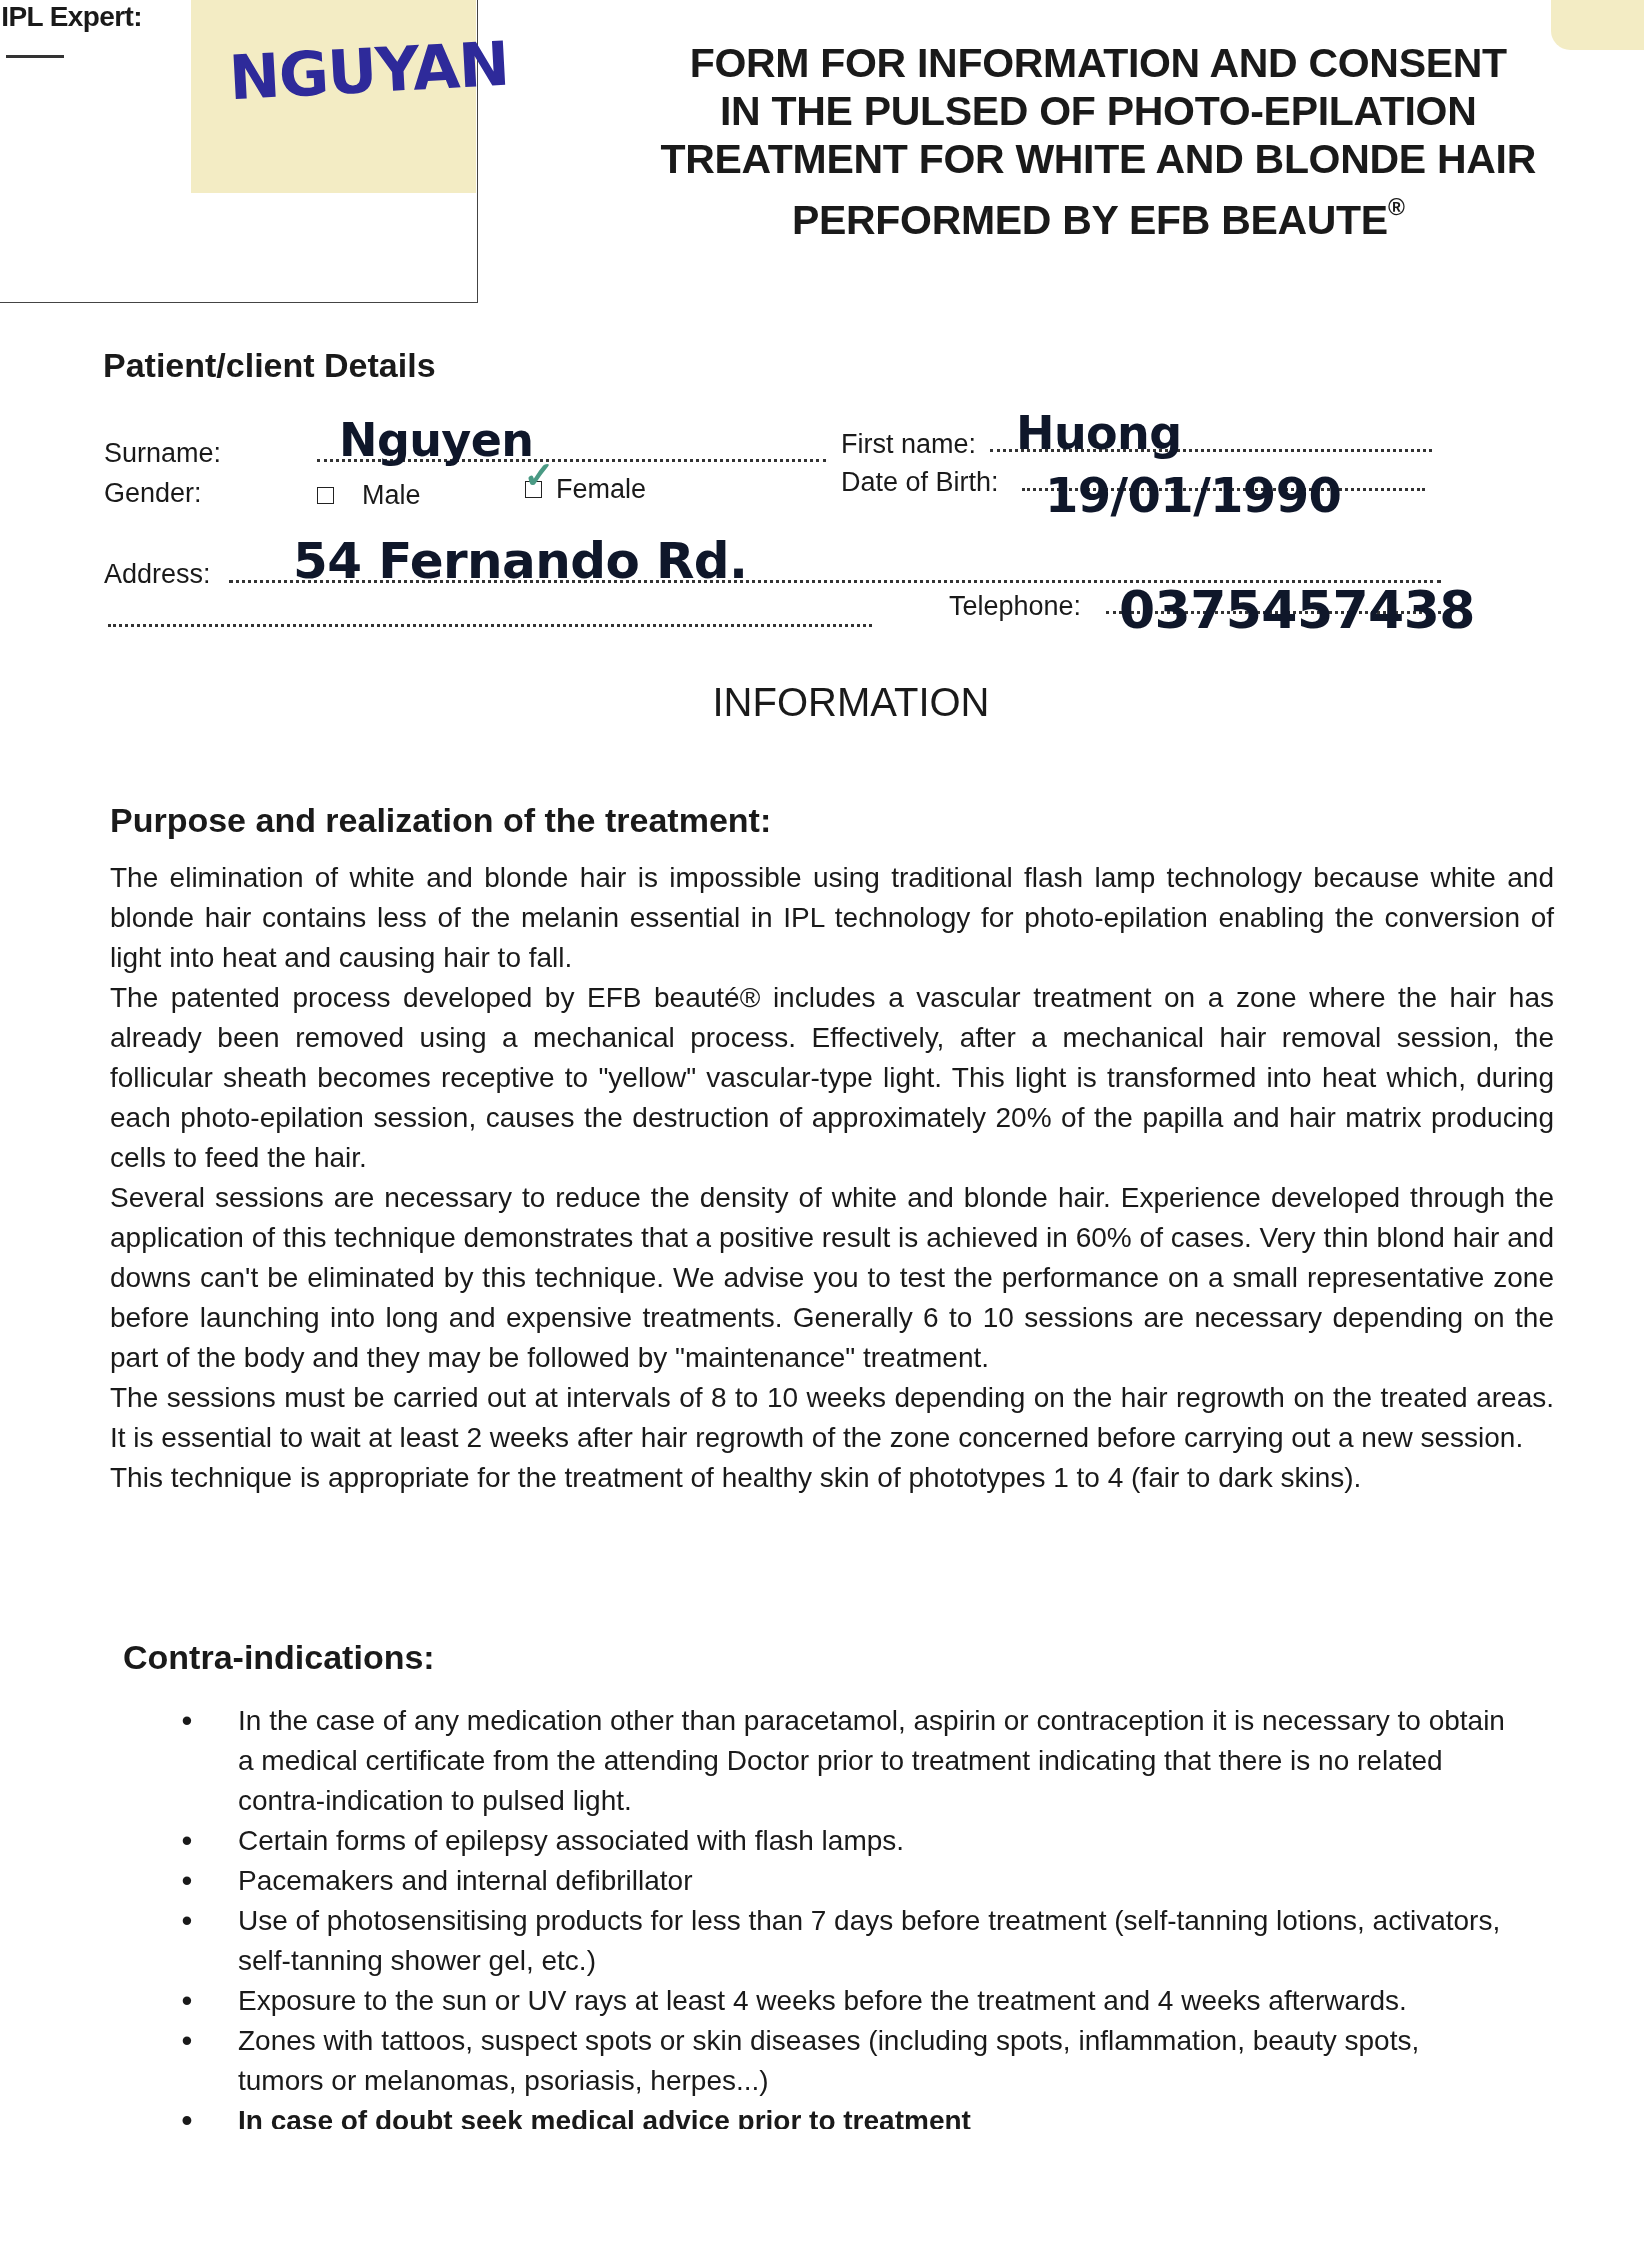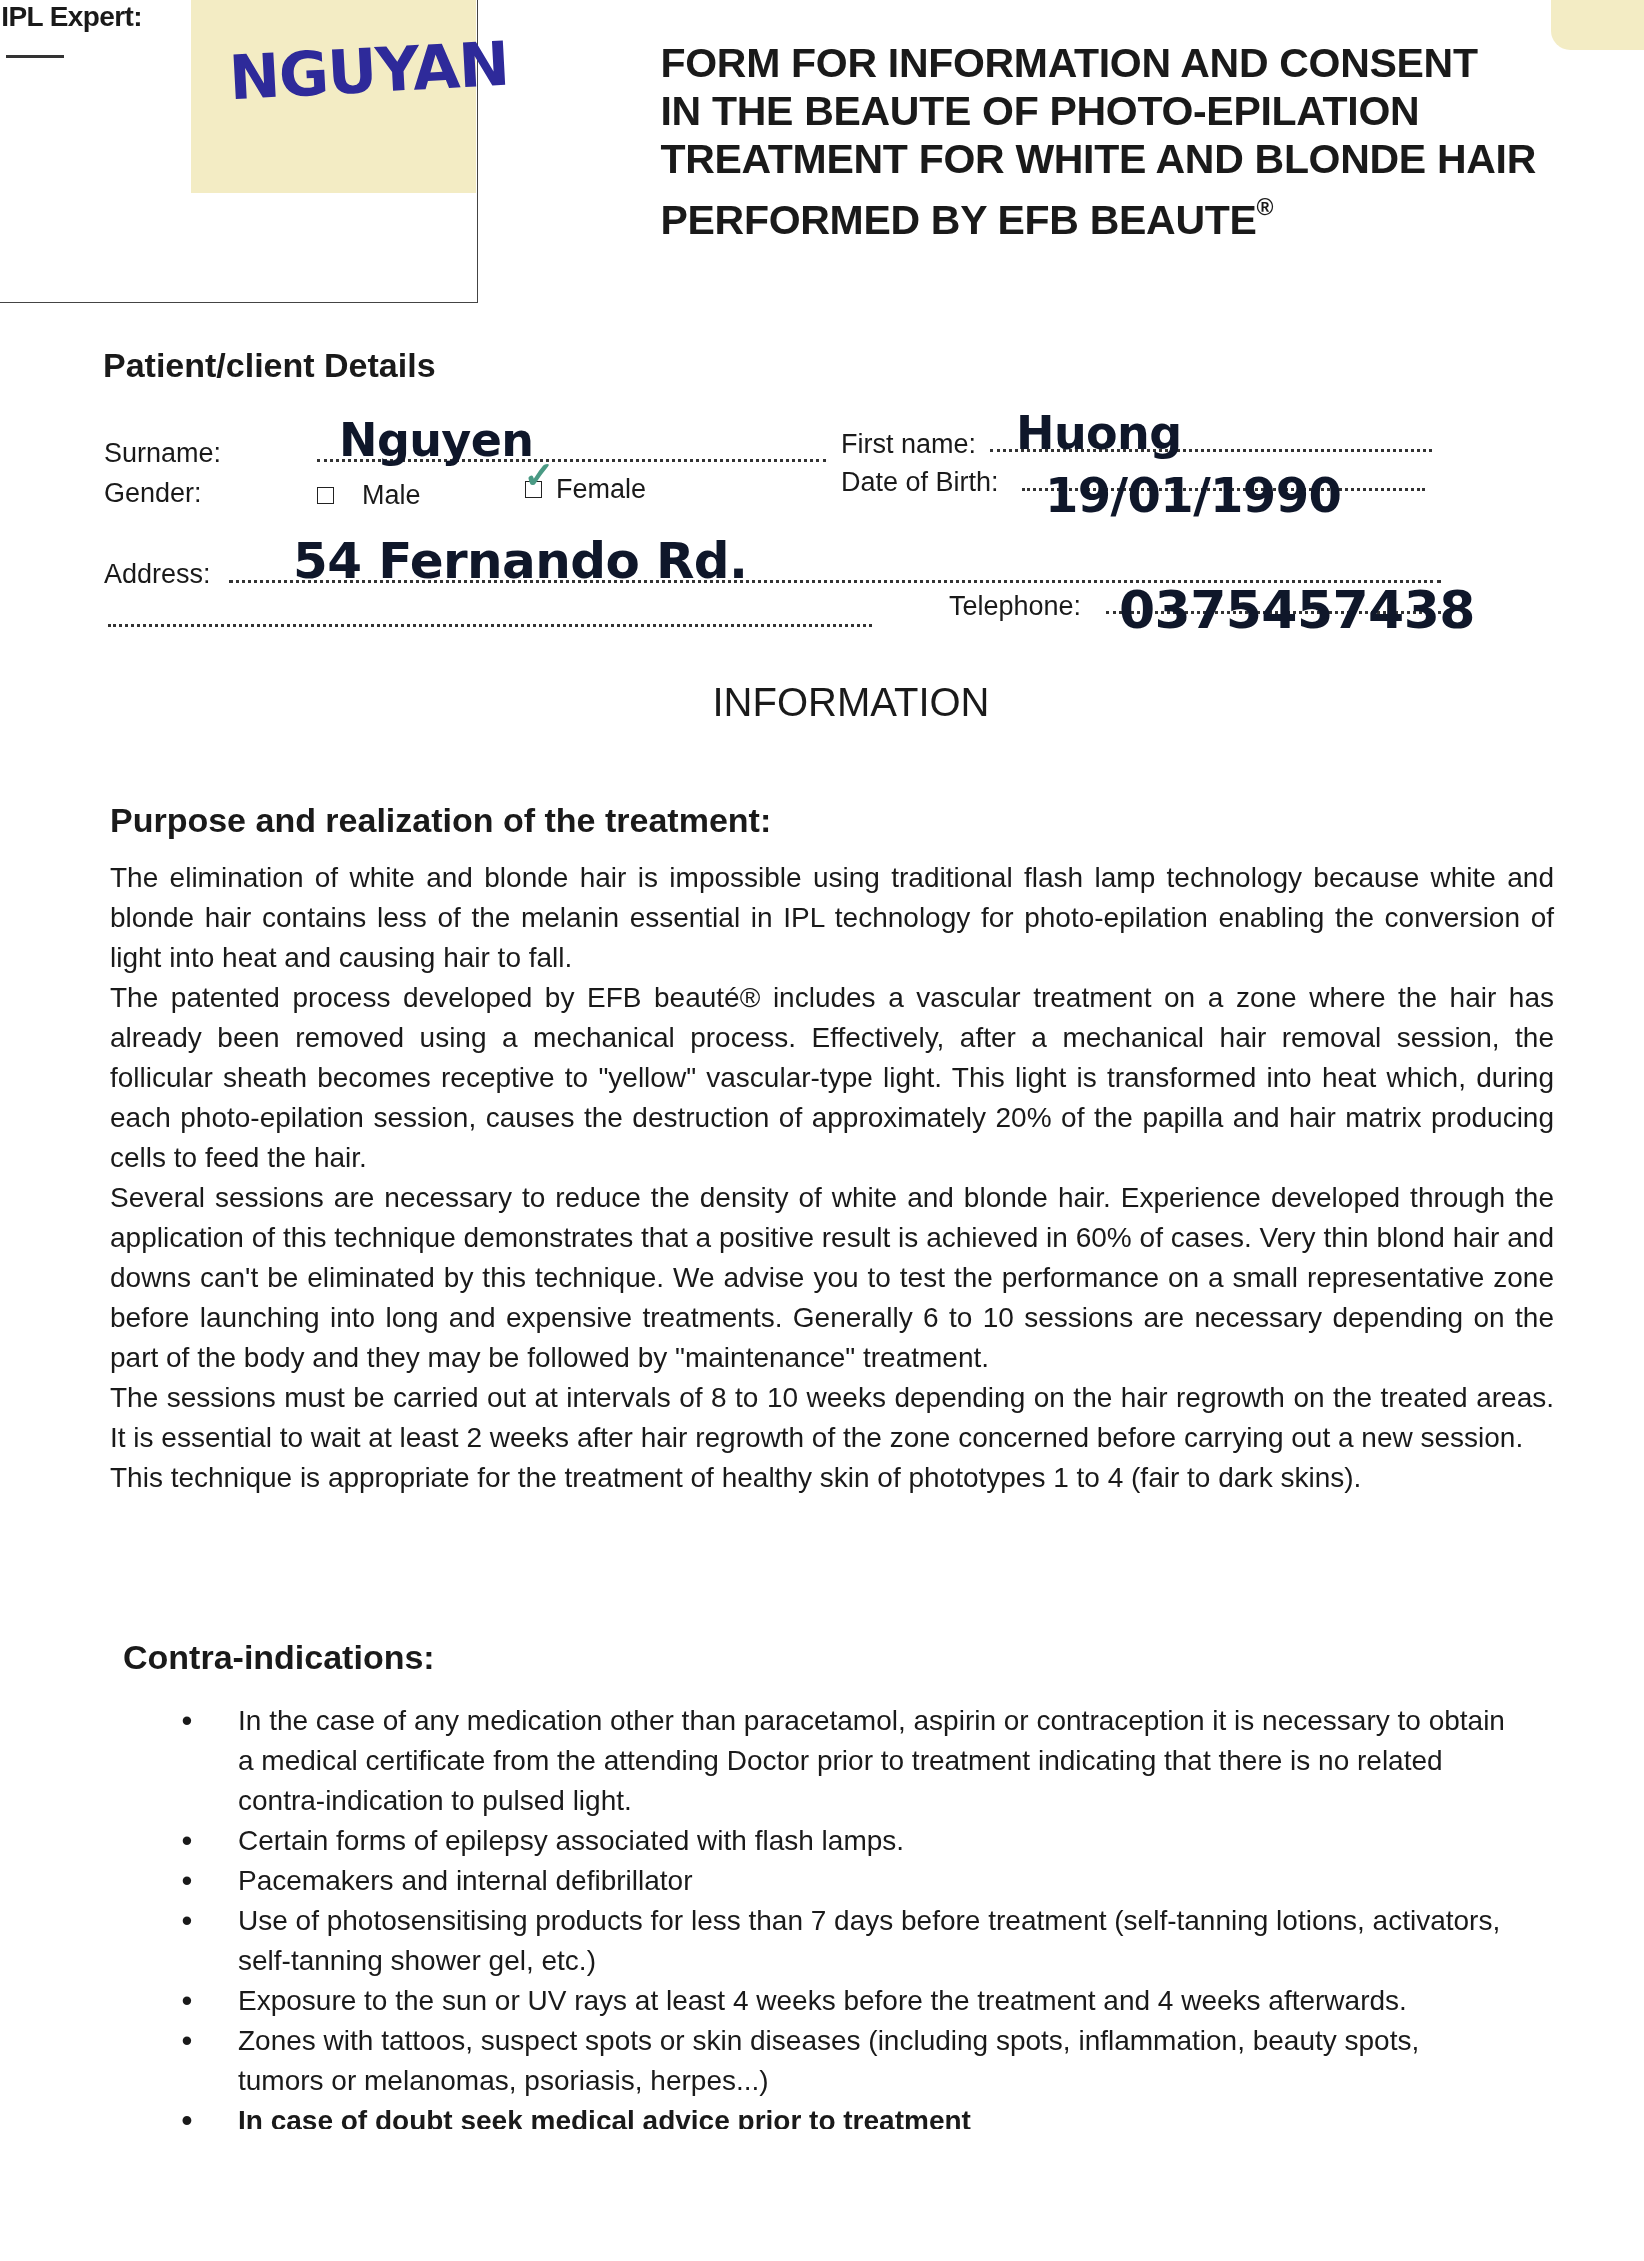--- a/index.html
+++ b/index.html
@@ -8,21 +8,21 @@
   .abs { position: absolute; }
   .sticky { background: #f3ecc4; }
   .expert-box { left: 0; top: 0; width: 478px; height: 303px;
                 border-right: 1.9px solid #444; border-bottom: 1.9px solid #444; box-sizing: border-box; }
   .expert-label { left: 1.3px; top: 1.3px; font-size: 28px; font-weight: bold; letter-spacing: -0.6px; }
   .expert-underline { left: 6.4px; top: 55px; width: 58px; height: 3.2px; background: #333; }
   .sticky-main { left: 191px; top: 0; width: 285px; height: 193px; }
   .sticky-corner { left: 1551px; top: 0; width: 93px; height: 50px; border-bottom-left-radius: 19.3px; }
   .expert-name { left: 229px; top: 35px; font-size: 61px; font-weight: bold; color: #2e2a9a;
                  font-family: "DejaVu Sans", sans-serif; letter-spacing: -1.3px; transform: rotate(-3deg); }
-  .title { right: 108px; top: 39px; text-align: left; font-weight: bold; font-size: 41px;
+  .title { right: 108px; top: 39px; text-align: center; font-weight: bold; font-size: 41px;
            line-height: 48px; letter-spacing: -0.3px; }
   .title sup { font-size: 23px; vertical-align: 19.3px; }
   .section-head { font-weight: bold; font-size: 34px; }
   .lbl { font-size: 27px; }
   .dots { border-bottom: 3.2px dotted #333; height: 0; }
   .hand { color: #0f172a; font-weight: bold; font-family: "DejaVu Sans", sans-serif; letter-spacing: -0.6px; }
   .checkbox { width: 17px; height: 17px; border: 1.9px solid #222; box-sizing: border-box; display: inline-block; }
   .check-mark { color: #4a9a84; font-size: 37px; font-weight: bold; }
   .info-title { left: 0; width: 1702px; top: 680px; text-align: center; font-size: 40px; }
   .body-text { left: 110px; width: 1444px; font-size: 28px; line-height: 40px; text-align: justify; }
@@ -37,21 +37,21 @@
 
 <div class="abs expert-box"></div>
 <div class="abs sticky sticky-main"></div>
 <div class="abs sticky sticky-corner"></div>
 <div class="abs expert-label">IPL Expert:</div>
 <div class="abs expert-underline"></div>
 <div class="abs expert-name">NGUYAN</div>
 
 <div class="abs title">
   <div>FORM FOR INFORMATION AND CONSENT</div>
-  <div>IN THE BEAUTE OF PHOTO-EPILATION</div>
+  <div>IN THE PULSED OF PHOTO-EPILATION</div>
   <div>TREATMENT FOR WHITE AND BLONDE HAIR</div>
   <div><span>PERFORMED BY EFB BEAUTE</span><sup>®</sup></div>
 </div>
 
 <div class="abs section-head" style="left:103px; top:346px;">Patient/client Details</div>
 
 <div class="abs lbl" style="left:104px; top:438px;">Surname:</div>
 <div class="abs dots" style="left:317px; top:459px; width:509px;"></div>
 <div class="abs hand" style="left:339px; top:413px; font-size:46px;">Nguyen</div>
 

